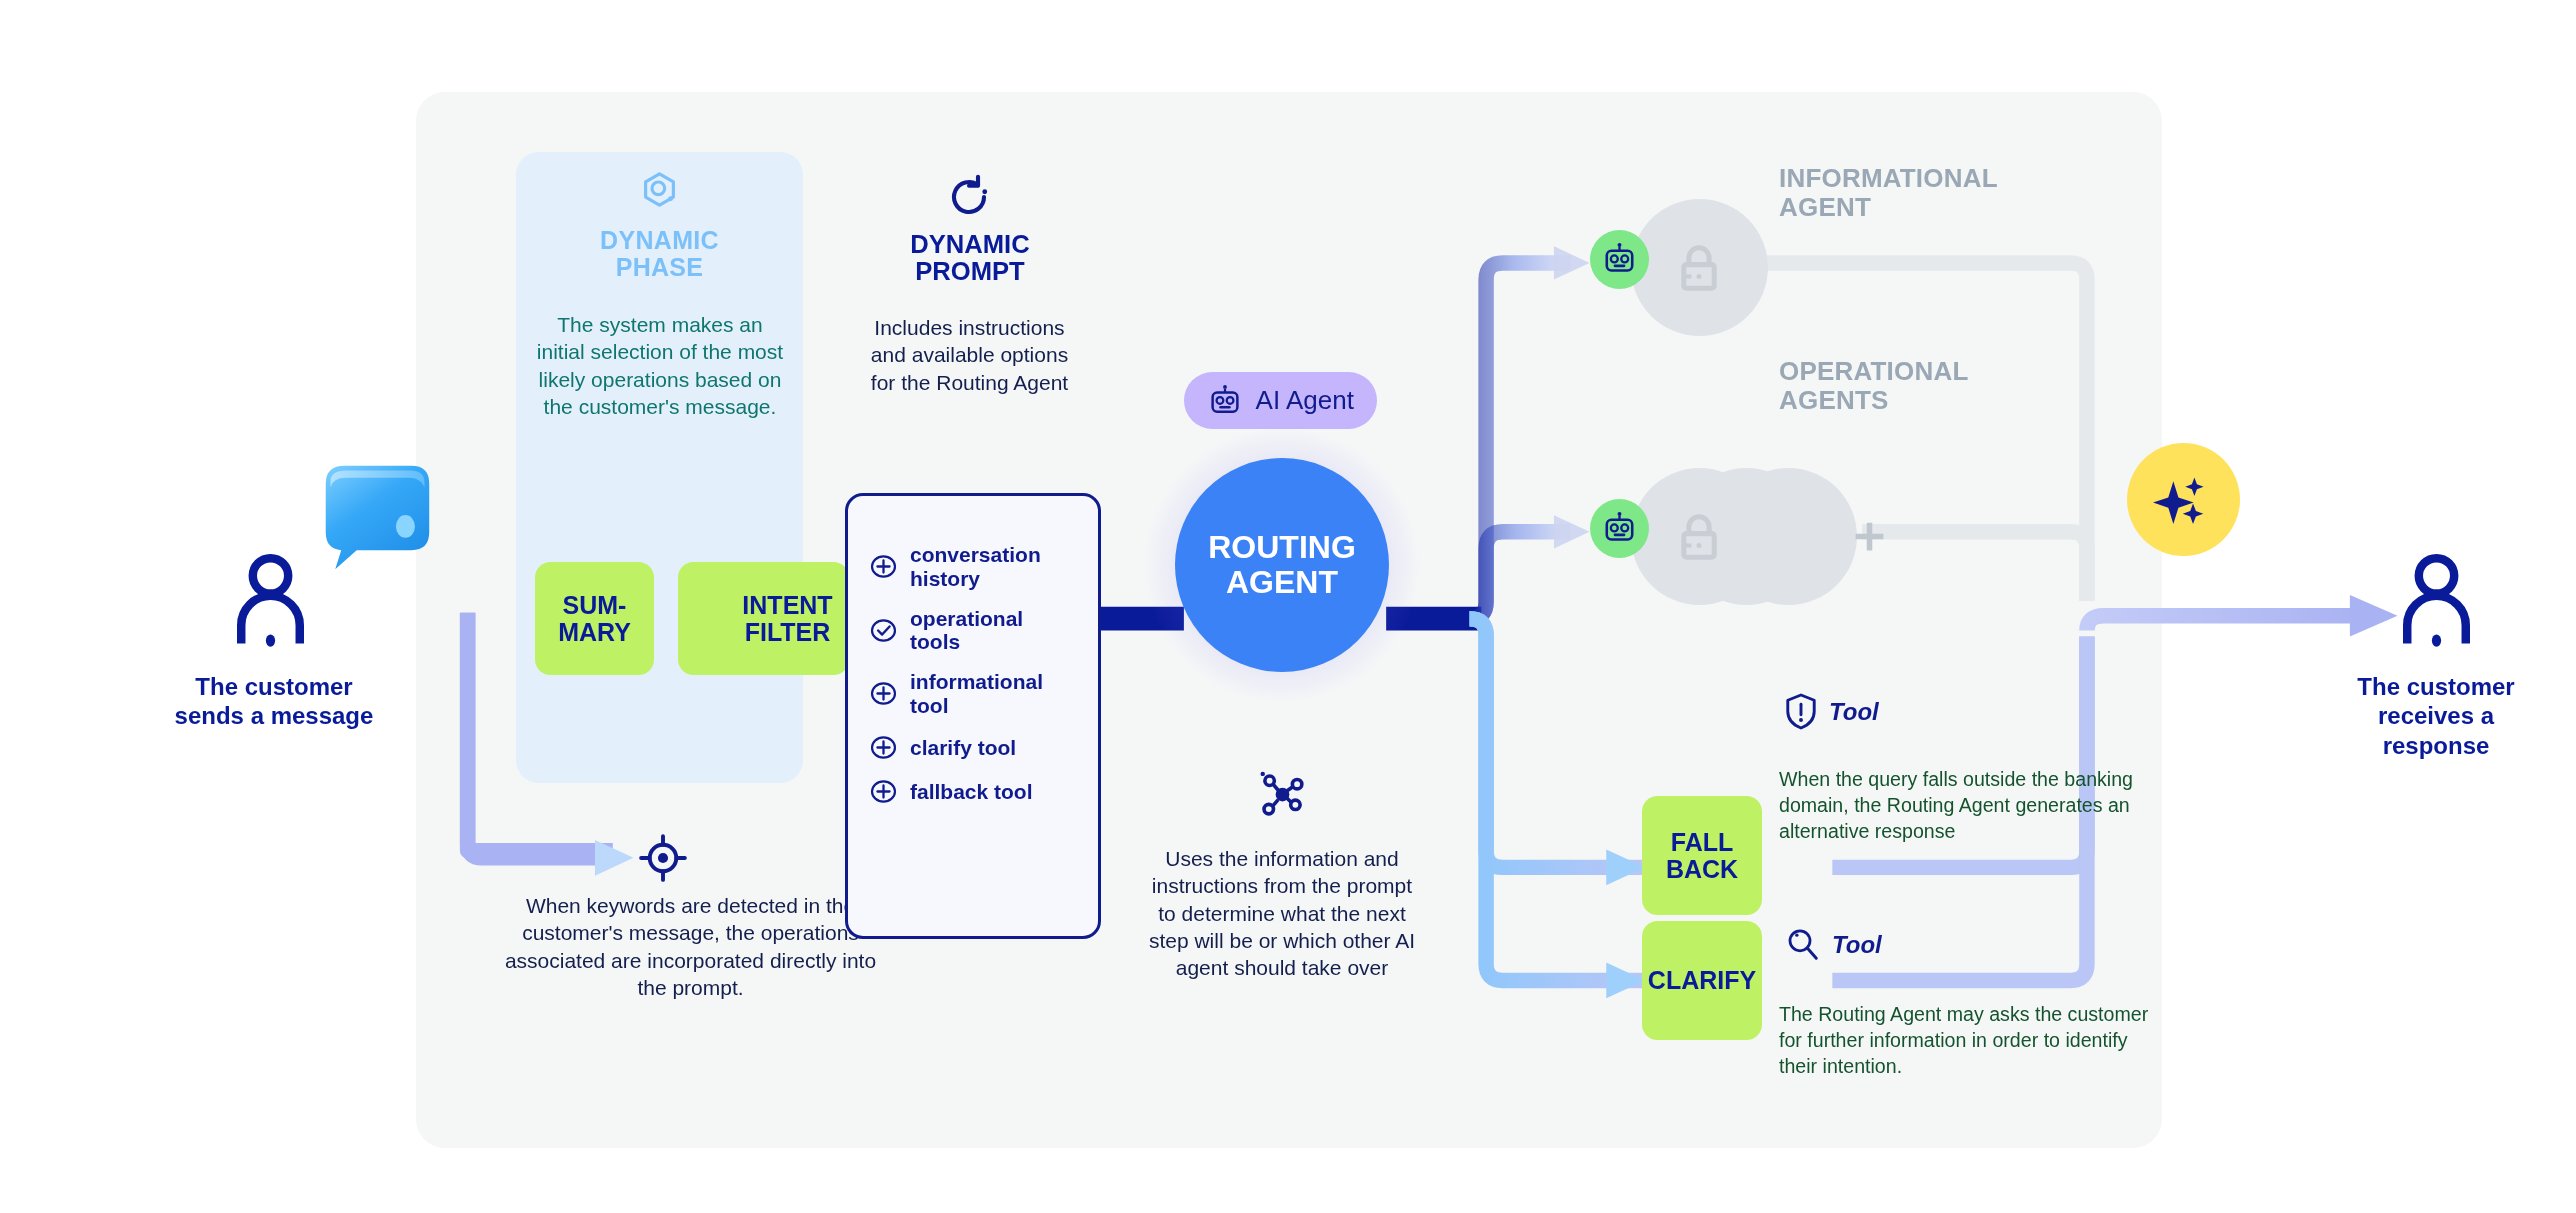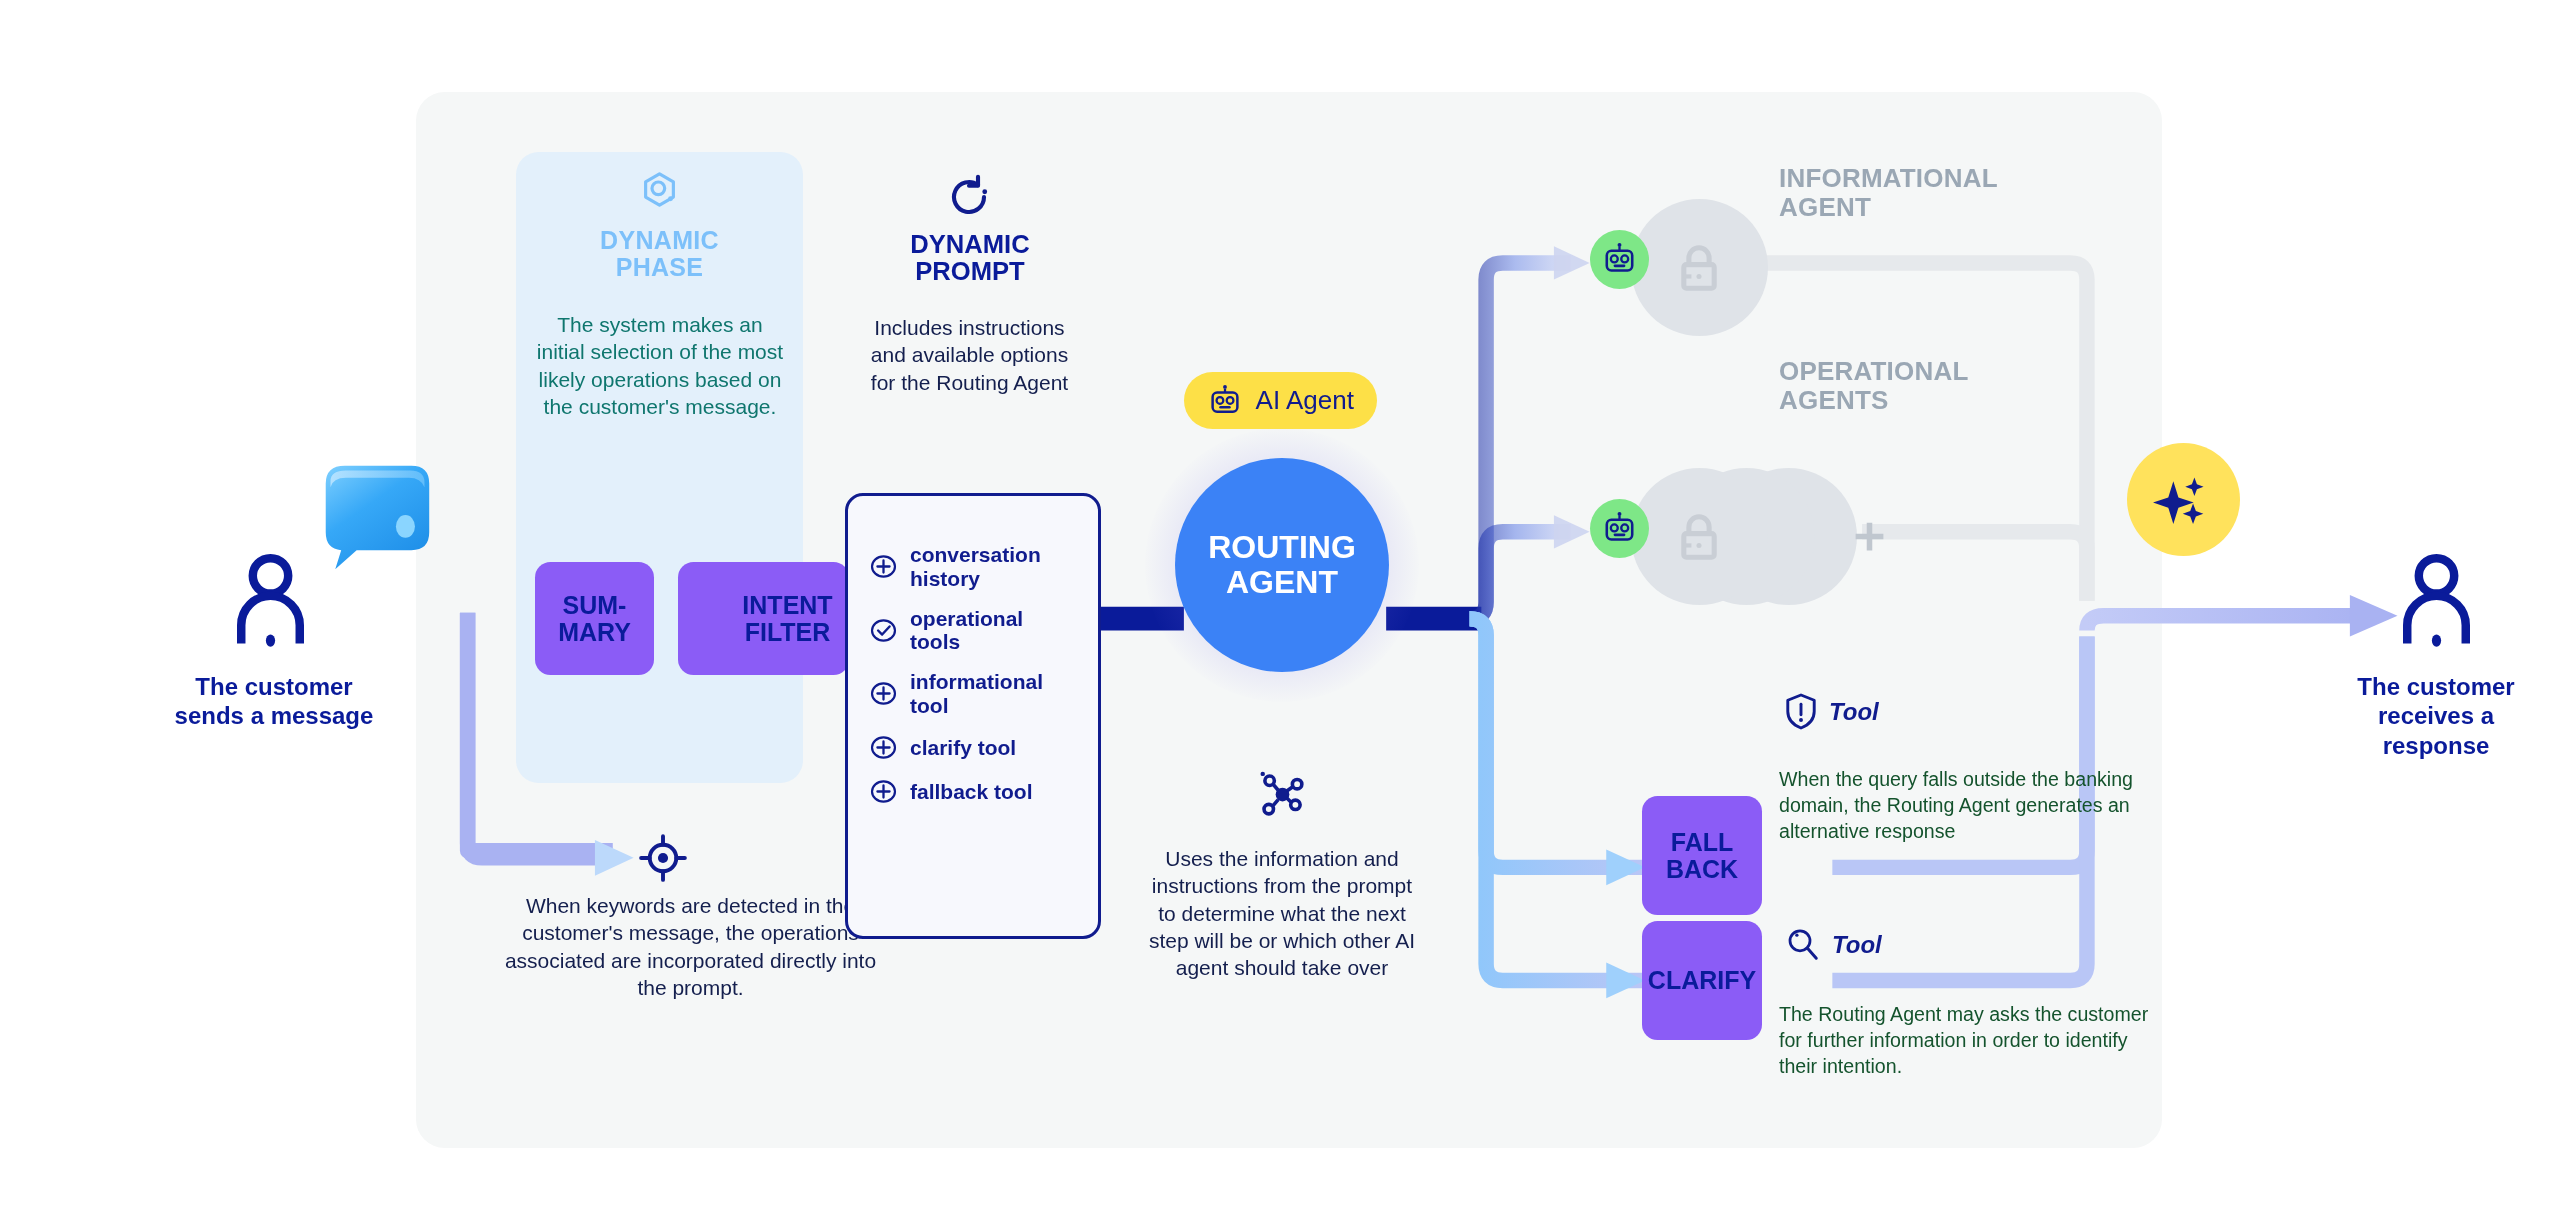--- a/index.html
+++ b/index.html
@@ -13,21 +13,21 @@
 
   
   #initial-card{left:516px;top:152px;width:287px;height:631px;background:#e3f0fb;border-radius:22.6px;}
 
   .hex-icon{width:37px;height:37px;}
 
   .phase-title{color:#7cc0fa;font-weight:bold;font-size:25px;line-height:1.06;text-align:center;letter-spacing:0.3px;}
   .phase-body{color:#0f766e;font-size:21px;line-height:1.30;text-align:center;font-weight:300;}
 
   
-  .pillbox{background:#8b5cf6;border-radius:15.5px;display:flex;align-items:center;justify-content:center;
+  .pillbox{background:#bef264;border-radius:15.5px;display:flex;align-items:center;justify-content:center;
            color:#0a1b9a;font-weight:bold;font-size:25px;line-height:1.08;text-align:center;}
 
   
   .dp-title{color:#0a1b9a;font-weight:bold;font-size:25.6px;line-height:1.06;text-align:center;}
   .dp-body{color:#141f4e;font-size:21px;line-height:1.30;text-align:center;font-weight:300;}
 
   
   #prompt-box{left:845px;top:493px;width:250px;height:440px;background:#f7f8fd;
               border:3px solid #101c8e;border-radius:18px;}
   .prompt-item{display:flex;align-items:center;gap:13px;}
@@ -38,21 +38,21 @@
   #routing-glow{left:1145px;top:428px;width:274px;height:274px;border-radius:50%;
       background:radial-gradient(circle,rgba(126,116,235,.30) 0%,rgba(126,116,235,.12) 52%,rgba(255,255,255,0) 72%);}
   #routing-circle{left:1175px;top:458px;width:214px;height:214px;border-radius:50%;background:#3b82f6;
       display:flex;align-items:center;justify-content:center;}
   #routing-circle span{color:#ffffff;font-weight:bold;font-size:32px;line-height:1.1;text-align:center;}
 
   .ra-body{color:#141f4e;font-size:21px;line-height:1.30;text-align:center;font-weight:300;}
 
   
   .badge{display:inline-flex;align-items:center;gap:13px;border-radius:594px;padding:10.7px 22.6px;}
-  .badge.green{background:#fde047;}
+  .badge.green{background:#c4b5fd;}
   .badge .btxt{color:#101c8e;font-size:26px;font-weight:500;}
 
   
   .grey-head{color:#9aa7b4;font-weight:bold;font-size:26px;line-height:1.12;letter-spacing:0.2px;}
 
   
   .ghost{position:absolute;background:#dfe3e8;border-radius:50%;}
   .green-avatar{position:absolute;width:59px;height:59px;border-radius:50%;background:#7ee787;
                 display:flex;align-items:center;justify-content:center;}
 

